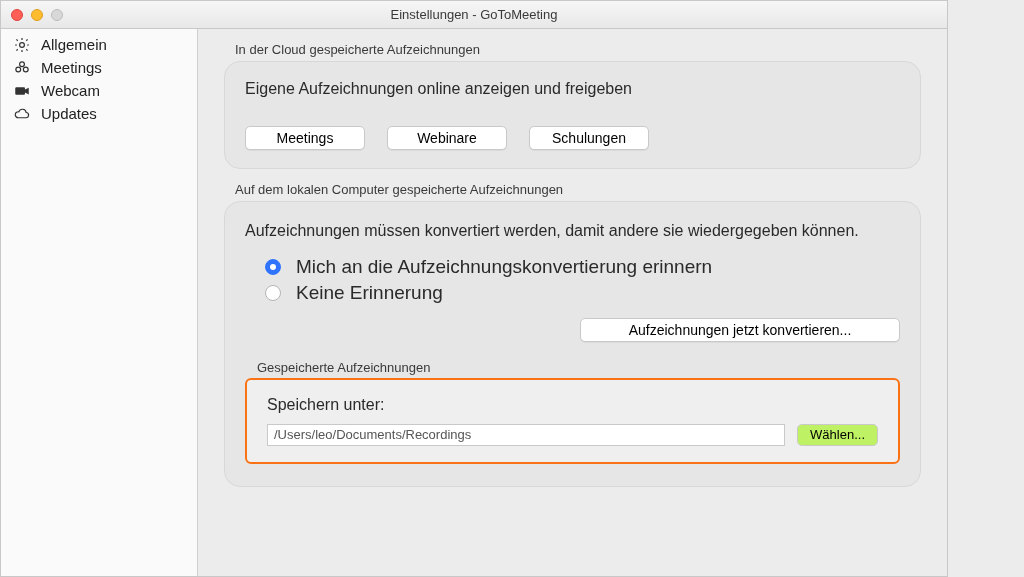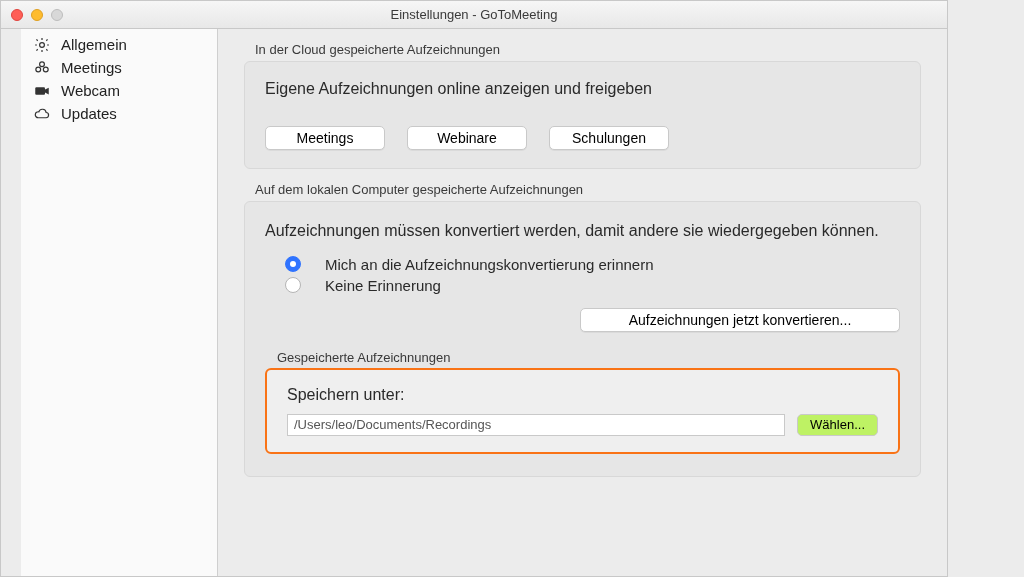--- a/index.html
+++ b/index.html
@@ -42,21 +42,20 @@
     text-align: center;
     font-size: 13px;
     color: #3a3a3a;
     pointer-events: none;
   }
 
   .body {
     flex: 1;
     display: flex;
     min-height: 0;
-    padding-left: 20px;
   }
 
   .sidebar {
     width: 197px;
     background: #fafafa;
     border-right: 1px solid #cfcfcf;
     padding-top: 4px;
   }
   .side-item {
     display: flex;
@@ -84,21 +83,21 @@
 
   .content {
     flex: 1;
     padding: 18px 26px 18px 26px;
     overflow: auto;
     color: #2b2b2b;
   }
 
   .group {
     border: 1px solid #d8d8d8;
-    border-radius: 6px;
+    border-radius: 16px;
     background: #e6e6e6;
     position: relative;
     padding: 18px 20px 18px 20px;
     margin-bottom: 32px;
   }
   .group-label {
     position: absolute;
     top: -20px;
     left: 10px;
     font-size: 13px;
@@ -145,22 +144,22 @@
   .bodytext {
     font-size: 16px;
     color: #2a2a2a;
     line-height: 1.35;
     margin-bottom: 14px;
   }
 
   .radios { padding-left: 20px; margin-bottom: 14px; }
   .radio-row {
     display: flex; align-items: center;
-    gap: 24px;
-    font-size: 15px;
+    gap: 15px;
+    font-size: 19px;
     color: #2a2a2a;
     margin-bottom: 4px;
     cursor: default;
   }
   .radio {
     width: 16px; height: 16px; border-radius: 50%;
     border: 1px solid #b5b5b5; background: #fff;
     display: flex; align-items: center; justify-content: center;
   }
   .radio.checked {

